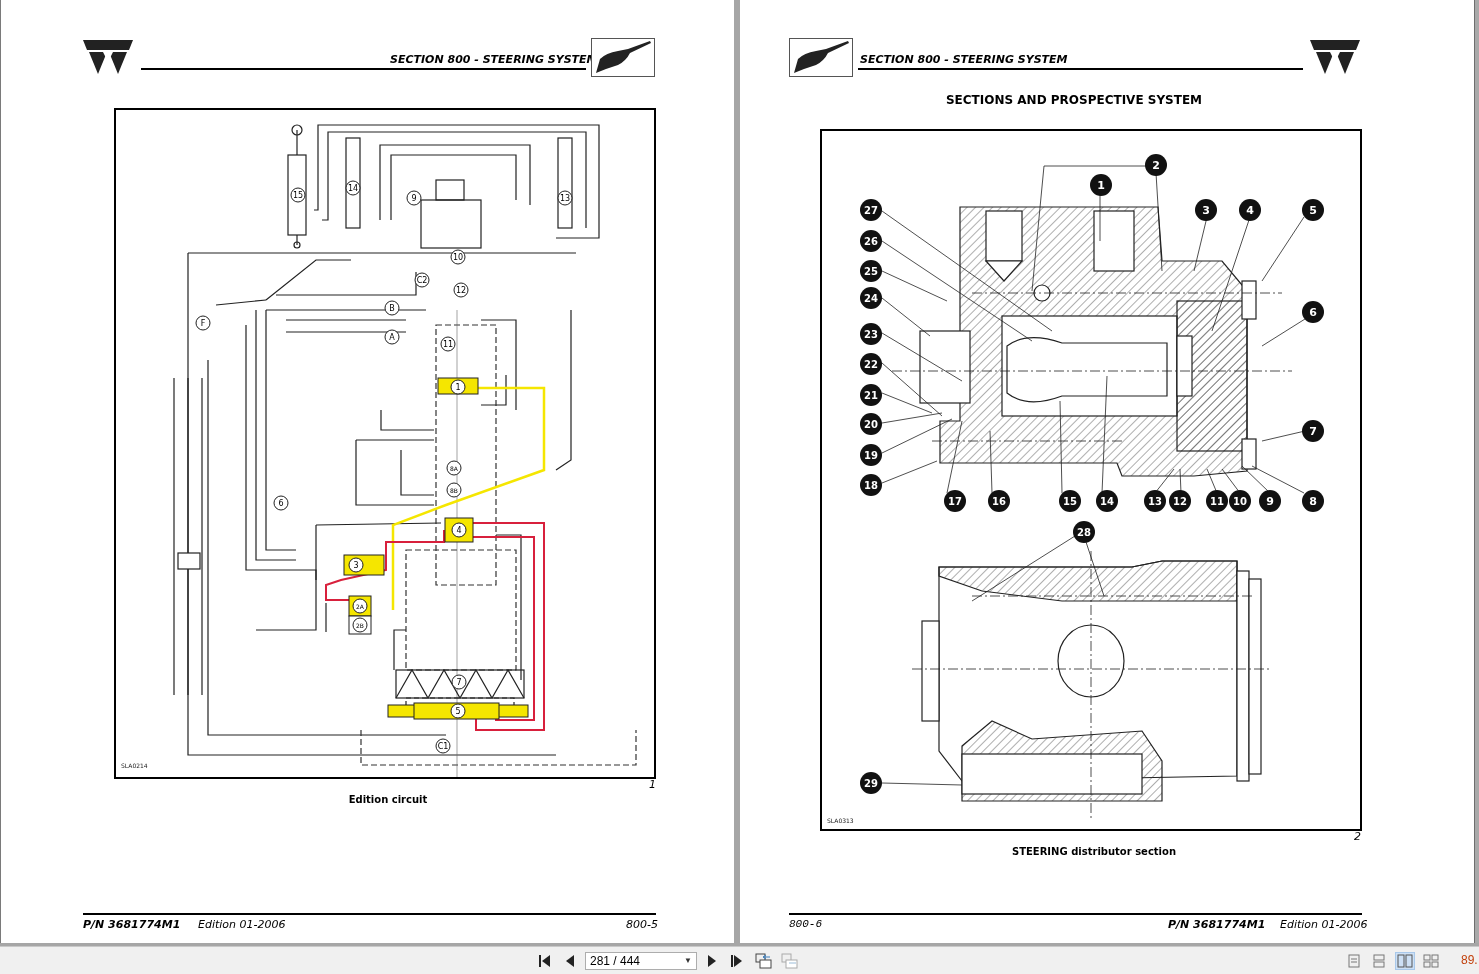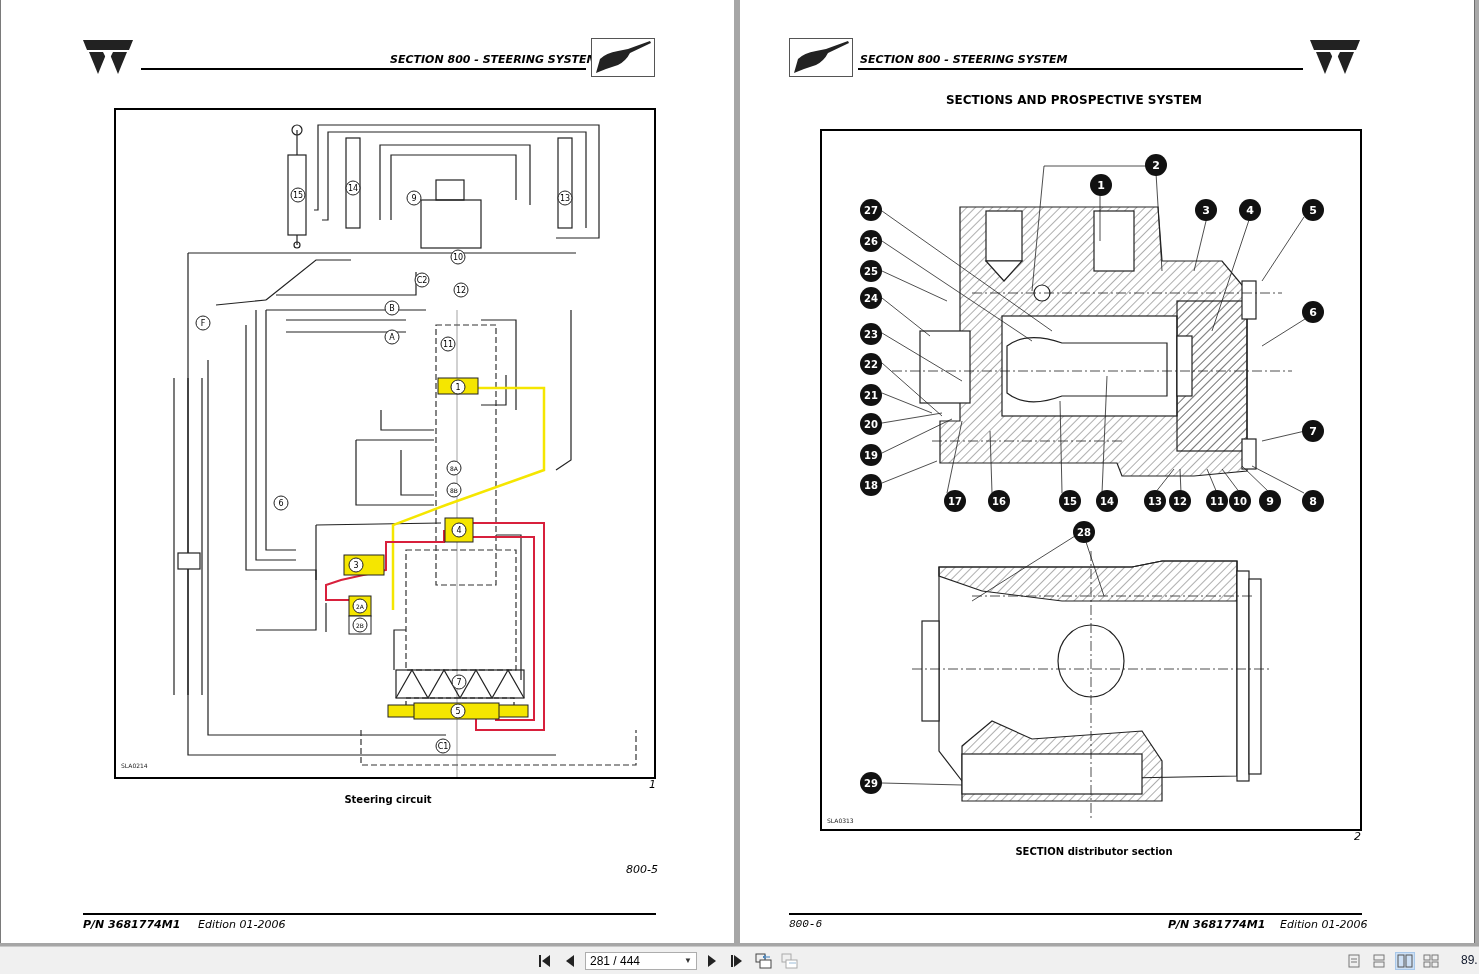--- a/index.html
+++ b/index.html
@@ -20,21 +20,21 @@
   .ftr-line{position:absolute;height:2px;background:#000;}
   .ftr-pn{position:absolute;font-size:11px;font-weight:bold;font-style:italic;}
   .ftr-ed{position:absolute;font-size:11px;font-style:italic;}
   .ftr-pg{position:absolute;font-size:11px;font-style:italic;}
   #toolbar{position:absolute;left:0;top:946px;width:1479px;height:28px;background:#f0f0f0;border-top:1px solid #c8c8c8;}
   .tb-btn{position:absolute;top:4px;width:20px;height:20px;display:flex;align-items:center;justify-content:center;cursor:pointer;}
   .tb-page{position:absolute;left:585px;top:5px;width:112px;height:18px;background:#fff;border:1px solid #adadad;box-sizing:border-box;font-size:12px;font-family:"Liberation Sans",sans-serif;line-height:16px;padding-left:4px;color:#000;}
   .tb-page .caret{position:absolute;right:4px;top:0;font-size:8px;color:#333;}
   .tb-view{position:absolute;top:5px;width:20px;height:18px;display:flex;align-items:center;justify-content:center;}
   .tb-view.active{background:#cde0f5;border:1px solid #a8c8ea;box-sizing:border-box;}
-  .tb-zoom{position:absolute;left:1461px;top:6px;font-size:12px;font-family:"Liberation Sans",sans-serif;color:#0f172a;}
+  .tb-zoom{position:absolute;left:1461px;top:6px;font-size:12px;font-family:"Liberation Sans",sans-serif;color:#c2410c;}
   .callout text{font-family:"DejaVu Sans",sans-serif;font-weight:bold;}
 </style>
 </head>
 <body>
 
 <div id="page-left" class="page">
 
   <svg class="logo" style="left:82px;top:40px" width="50" height="36" viewBox="0 0 50 36">
     <polygon points="0,0 50,0 46,10 4,10" fill="#222"></polygon>
     <polygon points="6,12 24,12 15,34" fill="#222"></polygon>
@@ -220,26 +220,26 @@
           </g>
         <g>
             <circle cx="327" cy="636" r="7" fill="#fff" stroke="#222"></circle>
             <text x="327" y="639">C1</text>
           </g>
       </g>
     </svg>
     <div class="fig-code" style="left:5px;top:652px;">SLA0214</div>
   </div>
   <div class="fig-num" style="left:648px;top:778px;">1</div>
-  <div class="caption" style="left:287px;top:794px;width:200px;">Steering circuit</div>
+  <div class="caption" style="left:287px;top:794px;width:200px;">Edition circuit</div>
 
   <div class="ftr-line" style="left:82px;top:913px;width:573px;"></div>
   <div class="ftr-pn" style="left:82px;top:918px;">P/N 3681774M1</div>
   <div class="ftr-ed" style="left:197px;top:918px;">Edition 01-2006</div>
-  <div class="ftr-pg" style="left:625px;top:863px;">800-5</div>
+  <div class="ftr-pg" style="left:625px;top:918px;">800-5</div>
 </div>
 
 <div id="page-right" class="page">
   <div class="hand-box" style="left:49px;top:38px;">
     <svg width="62" height="37" viewBox="0 0 62 37">
       <path d="M4,34 L8,20 Q14,14 26,12 L36,10 L58,2 L59,4 L38,14 Q34,22 26,26 L14,30 Z" fill="#222"></path>
     </svg>
   </div>
   <div class="hdr-text" style="left:120px;top:53px;">SECTION 800 - STEERING SYSTEM</div>
   <div class="hdr-line" style="left:118px;top:68px;width:445px;"></div>
@@ -445,21 +445,21 @@
           </g>
         <g>
             <circle cx="49" cy="652" r="11" fill="#111"></circle>
             <text x="49" y="656" font-size="10">29</text>
           </g>
       </g>
     </svg>
     <div class="fig-code" style="left:5px;top:686px;">SLA0313</div>
   </div>
   <div class="fig-num" style="left:614px;top:830px;">2</div>
-  <div class="caption" style="left:229px;top:846px;width:250px;">SECTION distributor section</div>
+  <div class="caption" style="left:229px;top:846px;width:250px;">STEERING distributor section</div>
 
   <div class="ftr-line" style="left:49px;top:913px;width:573px;"></div>
   <div class="ftr-pg" style="left:49px;top:918px;font-family:Liberation Mono, monospace;">800-6</div>
   <div class="ftr-pn" style="left:428px;top:918px;">P/N 3681774M1</div>
   <div class="ftr-ed" style="left:540px;top:918px;">Edition 01-2006</div>
 </div>
 
 <div class="vscroll"></div>
 
 <div id="toolbar">

